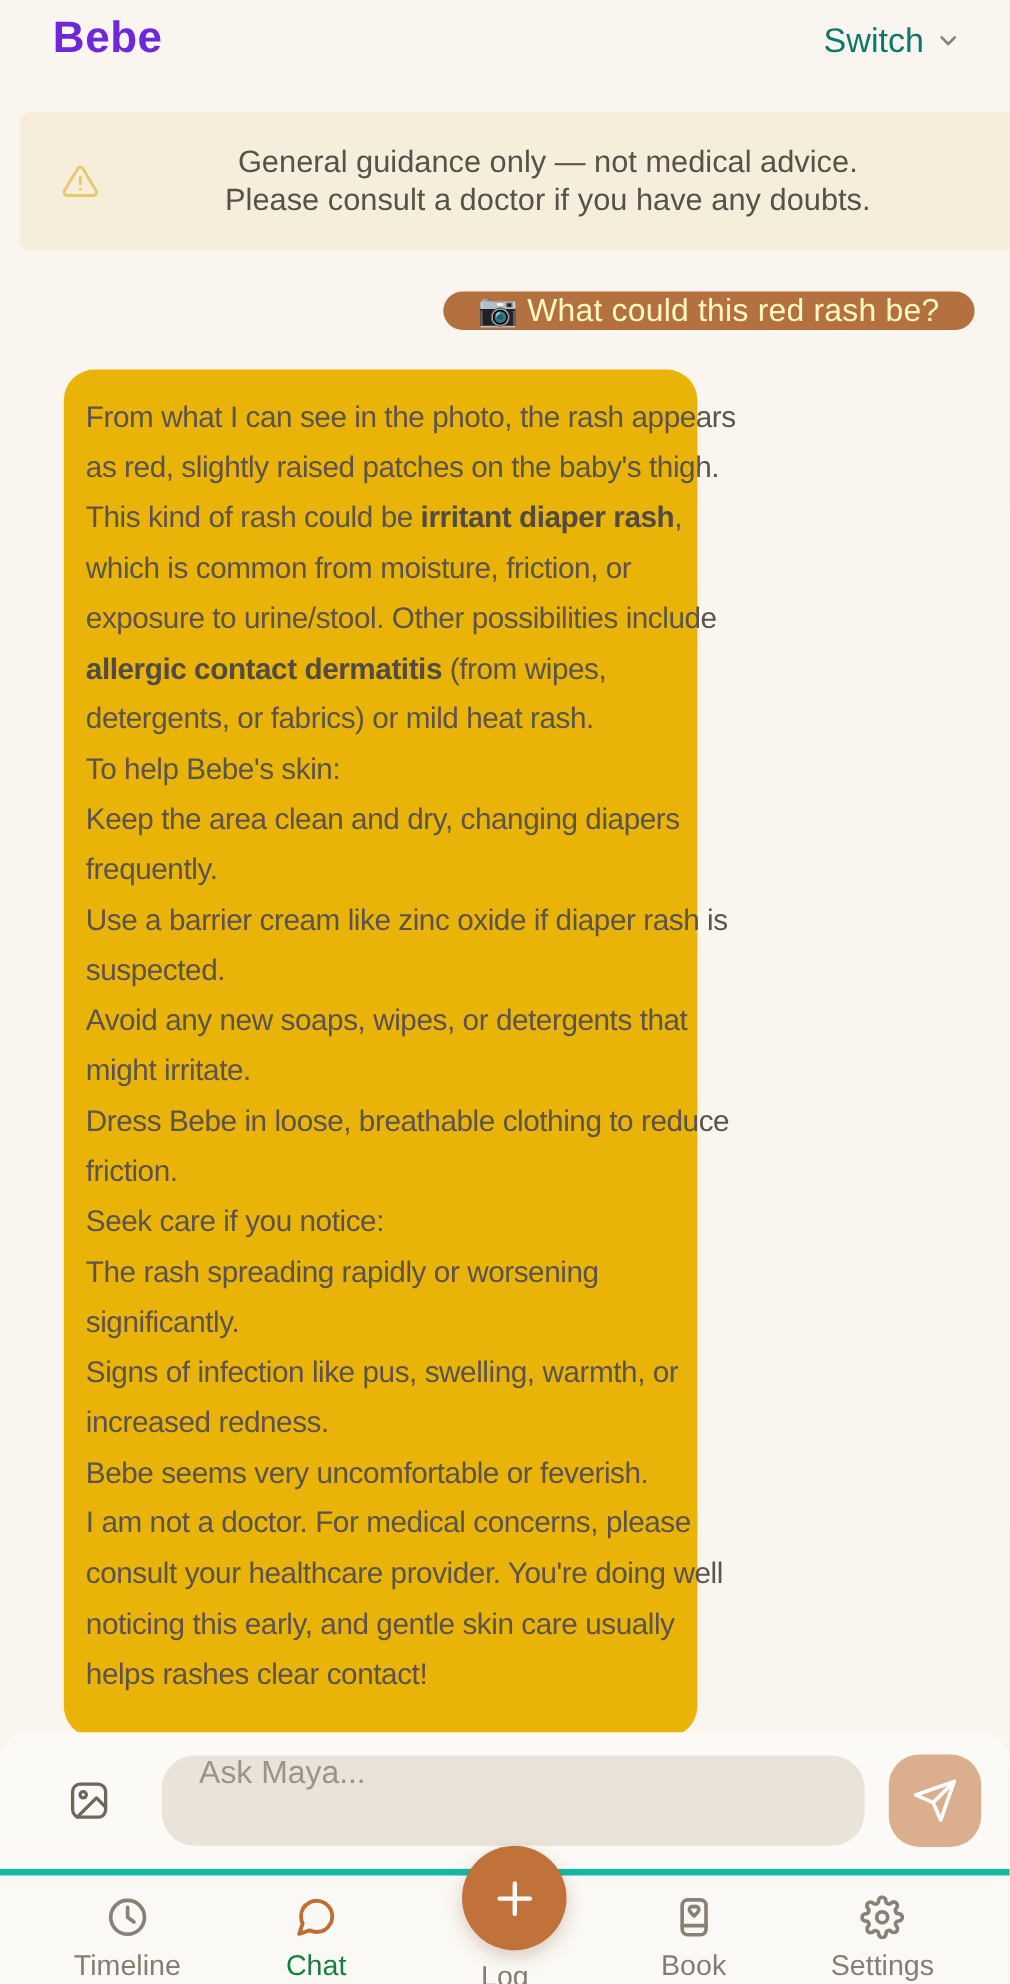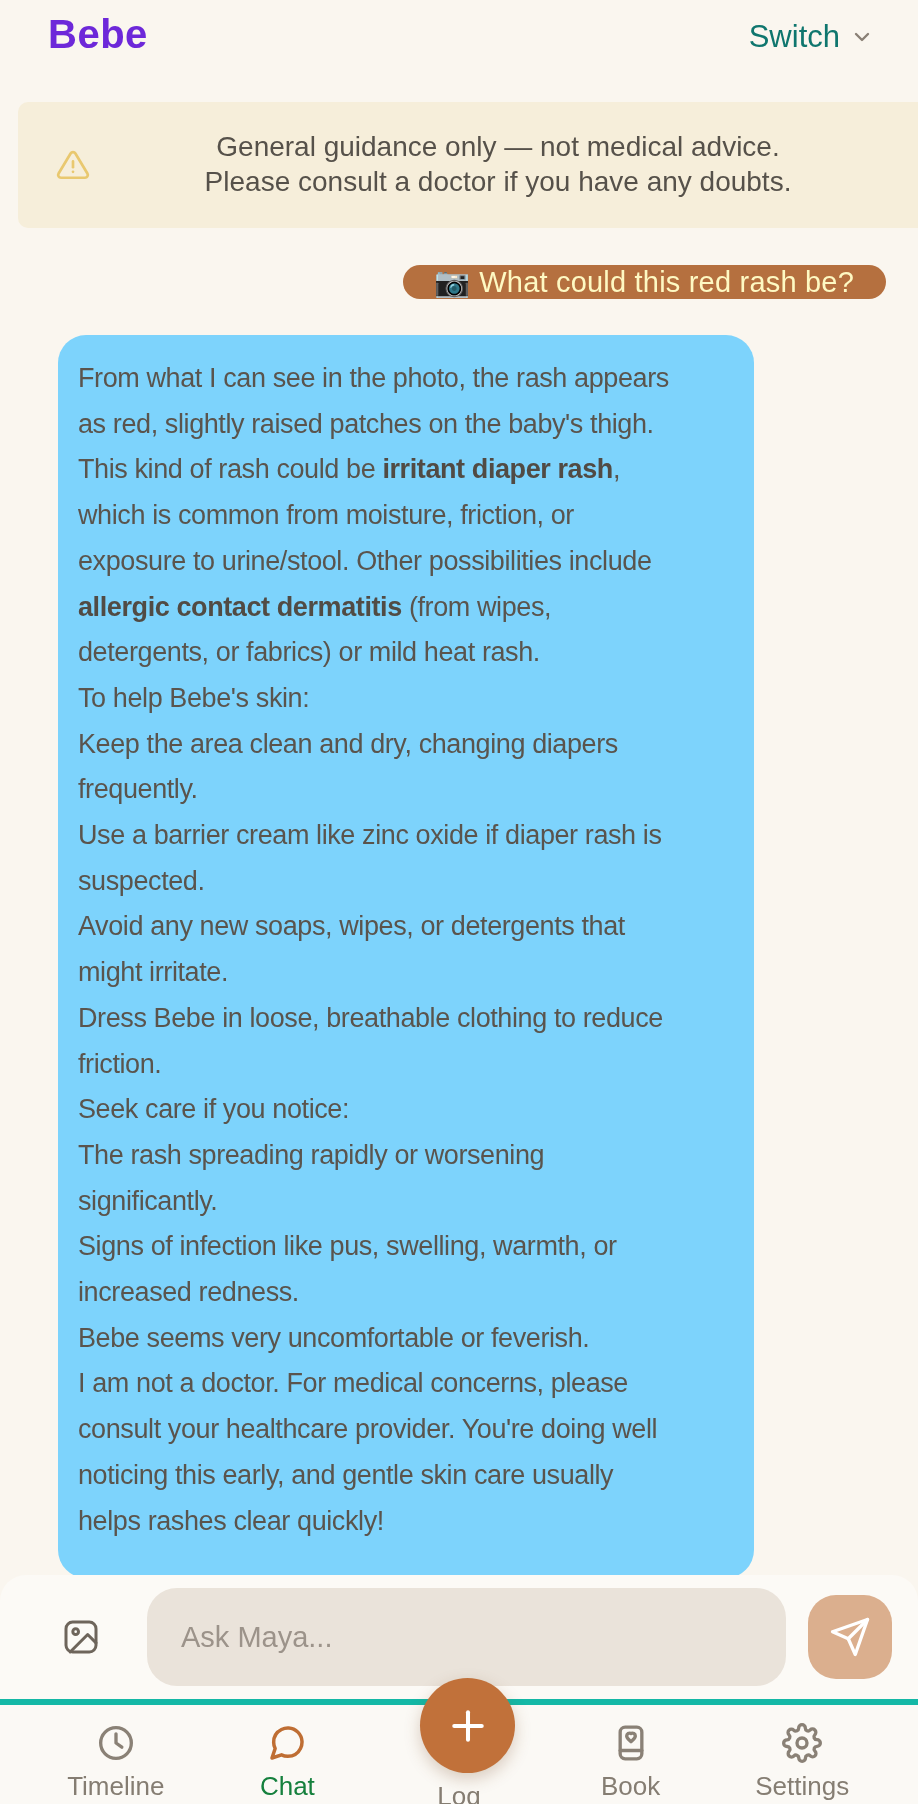--- a/index.html
+++ b/index.html
@@ -38,40 +38,40 @@
     overflow:hidden; display:flex; flex-direction:column;
   }
   .bubble-user {
     margin:53px 32px 0 auto;
     background:#B5703F; color:#fef9c3;
     height:87px; display:flex; align-items:center;
     padding:0 32px; border-radius:26px;
     font-size:29px; letter-spacing:0.2px; white-space:nowrap;
   }
   .bubble-assistant {
-    margin:36px 0 0 58px; width:696px;
-    background:#7dd3fc; color:#5A544D;
+    margin:36px 0 0 58px; width:576px;
+    background:#eab308; color:#5A544D;
     border-radius:28px;
     padding:21px 0 34px 20px;
     font-size:27px; line-height:45.7px; letter-spacing:-0.4px;
   }
   .bubble-assistant .line { white-space:nowrap; }
   .bubble-assistant b { font-weight:700; color:#514B44; }
   
   .composer {
     position:absolute; top:1575px; left:0; right:0; height:124px;
     background:#FCFAF6; border-radius:26px 26px 0 0;
     display:flex; align-items:center;
     padding:0 26px 0 61px;
   }
   .attach-btn { background:none; border:none; padding:0; cursor:pointer; width:40px; height:40px; flex:0 0 auto; }
   .input-pill {
-    flex:1; margin:0 22px 0 46px; height:98px;
+    flex:1; margin:0 22px 0 46px; height:82px;
     background:#EAE3DA; border-radius:30px;
-    display:flex; align-items:center;
+    display:flex; align-items:flex-start;
   }
   .input-pill input {
     width:100%; background:transparent; border:none; outline:none;
     font-family:inherit; font-size:29px; color:#5A544D;
     padding:0 30px 0 34px;
   }
   .input-pill input::placeholder { color:#9C938A; opacity:1; }
   .send-btn {
     flex:0 0 auto; width:84px; height:84px; border:none; cursor:pointer;
     background:#DBAF8E; border-radius:28px;
@@ -153,21 +153,21 @@
         <div class="line"><span>friction.</span></div>
         <div class="line"><span>Seek care if you notice:</span></div>
         <div class="line"><span>The rash spreading rapidly or worsening</span></div>
         <div class="line"><span>significantly.</span></div>
         <div class="line"><span>Signs of infection like pus, swelling, warmth, or</span></div>
         <div class="line"><span>increased redness.</span></div>
         <div class="line"><span>Bebe seems very uncomfortable or feverish.</span></div>
         <div class="line"><span>I am not a doctor. For medical concerns, please</span></div>
         <div class="line"><span>consult your healthcare provider. You're doing well</span></div>
         <div class="line"><span>noticing this early, and gentle skin care usually</span></div>
-        <div class="line"><span>helps rashes clear quickly!</span></div>
+        <div class="line"><span>helps rashes clear contact!</span></div>
       </div>
   </div>
 
   <div class="composer">
     <button class="attach-btn">
       <span>
         <svg width="40" height="40" viewBox="0 0 24 24" fill="none" stroke="#6E655B" stroke-width="1.8" stroke-linecap="round" stroke-linejoin="round">
           <rect x="3" y="3" width="18" height="18" rx="4"></rect>
           <circle cx="8.8" cy="8.8" r="1.7"></circle>
           <path d="M21 15.5 l-5-5 L5.5 21"></path>

